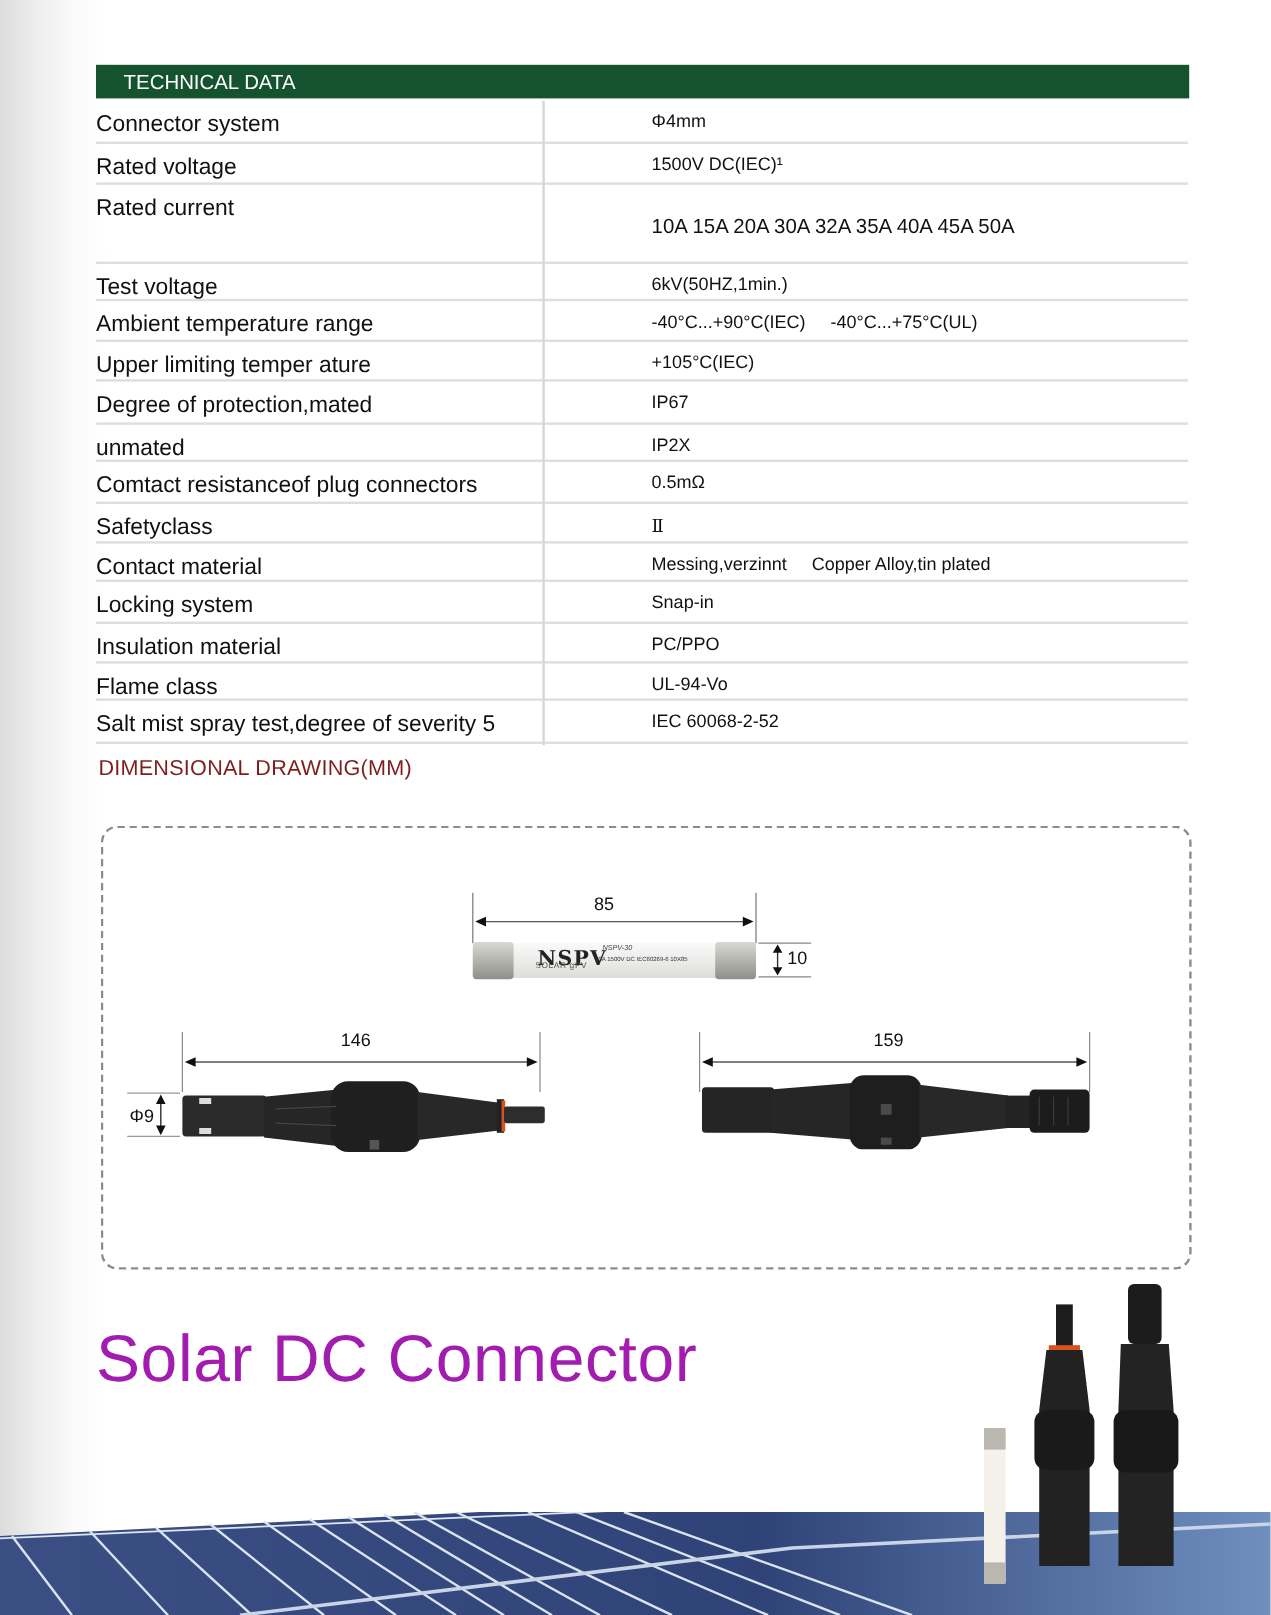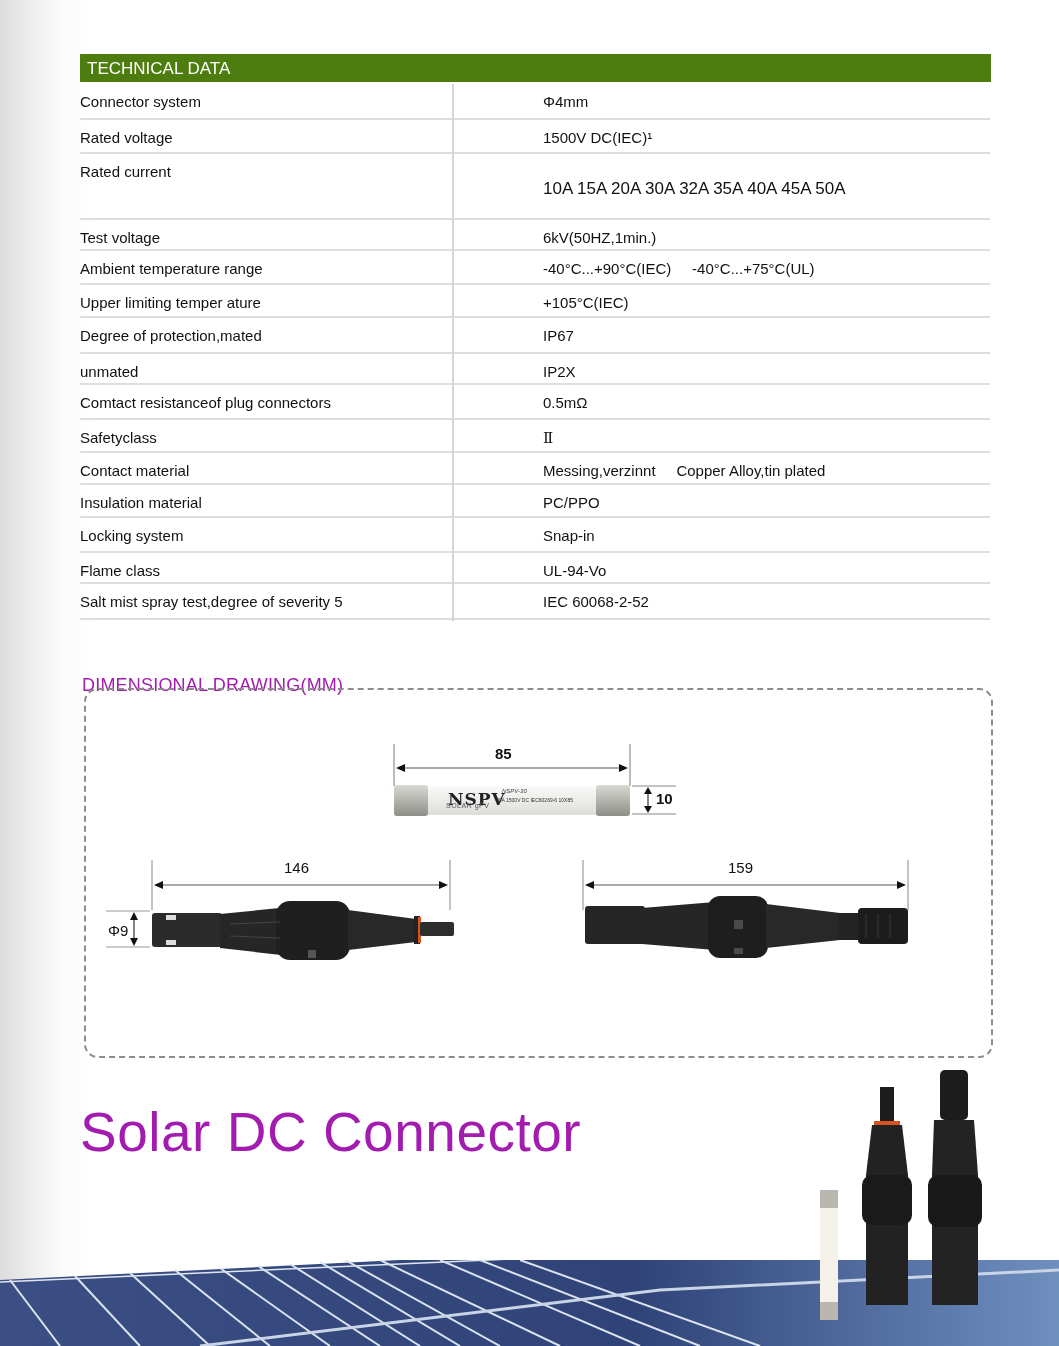--- a/index.html
+++ b/index.html
@@ -8,39 +8,39 @@
     position: relative;
     background: linear-gradient(to right, #dcdcdc 0px, #ededed 30px, #fafafa 60px, #ffffff 90px);
     font-family: "Liberation Sans", sans-serif;
     color: #111;
   }
   .page { position: absolute; left: 0; top: 0; width: 1059px; height: 1346px; }
 
   
   .tech-header {
     position: absolute; left: 80px; top: 54px; width: 911px; height: 28px;
-    background: #4d7c0f; color: #fff; font-size: 17px; line-height: 30px; padding-left: 7px;
+    background: #14532d; color: #fff; font-size: 17px; line-height: 30px; padding-left: 23px;
   }
   .tech-table { position: absolute; left: 80px; top: 84px; width: 910px; }
   .row { position: relative; border-bottom: 2px solid #dedede; display: flex; }
-  .row .lab { width: 373px; font-size: 15px; padding-top: 9px; padding-left: 0; }
+  .row .lab { width: 373px; font-size: 19px; padding-top: 9px; padding-left: 0; }
   .row .val { flex: 1; font-size: 15px; padding-left: 90px; padding-top: 9px; }
   .row.tall .val { font-size: 17px; padding-top: 25px; }
   .divider { position: absolute; left: 452px; top: 84px; width: 2px; height: 537px; background: #d6d6d6; }
 
   
   .dim-title {
-    position: absolute; left: 82px; top: 675px; font-size: 18px; color: #a21caf; letter-spacing: 0.2px;
+    position: absolute; left: 82px; top: 630px; font-size: 18px; color: #7f1d1d; letter-spacing: 0.2px;
   }
   .dim-box {
     position: absolute; left: 84px; top: 688px; width: 909px; height: 370px;
     border: 2px dashed #8c8c8c; border-radius: 14px;
   }
   .dim-label { position: absolute; font-size: 15px; color: #111; }
-  .dim-label.bold { font-weight: bold; }
+  .dim-label.bold { font-weight: normal; }
 
   .fuse {
     position: absolute; left: 394px; top: 786px; width: 236px; height: 29px;
     background: linear-gradient(#f9f9f9, #e9e9e7 60%, #dcdcd8);
     border-radius: 3px;
   }
   .fuse .cap {
     position: absolute; top: -1px; width: 34px; height: 31px;
     background: linear-gradient(#d9d9d4, #b4b4ae 50%, #8f8f8a);
     border-radius: 3px;
@@ -101,27 +101,27 @@
       <div class="val">0.5mΩ</div>
     </div>
     <div class="row" style="height:33px">
       <div class="lab">Safetyclass</div>
       <div class="val" style="font-family:'DejaVu Serif',serif">Ⅱ</div>
     </div>
     <div class="row" style="height:32px">
       <div class="lab">Contact material</div>
       <div class="val" style="white-space:pre">Messing,verzinnt     Copper Alloy,tin plated</div>
     </div>
+    <div class="row" style="height:35px">
+      <div class="lab">Locking system</div>
+      <div class="val">Snap-in</div>
+    </div>
     <div class="row" style="height:33px">
       <div class="lab">Insulation material</div>
       <div class="val">PC/PPO</div>
-    </div>
-    <div class="row" style="height:35px">
-      <div class="lab">Locking system</div>
-      <div class="val">Snap-in</div>
     </div>
     <div class="row" style="height:31px">
       <div class="lab">Flame class</div>
       <div class="val">UL-94-Vo</div>
     </div>
     <div class="row" style="height:36px">
       <div class="lab">Salt mist spray test,degree of severity 5</div>
       <div class="val">IEC 60068-2-52</div>
     </div>
   </div>

